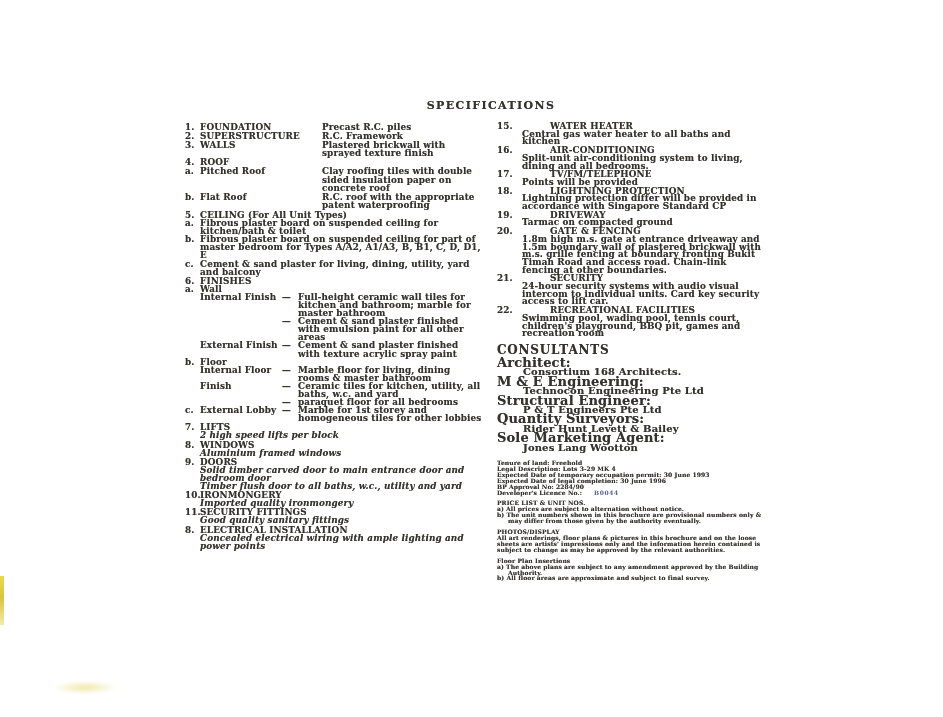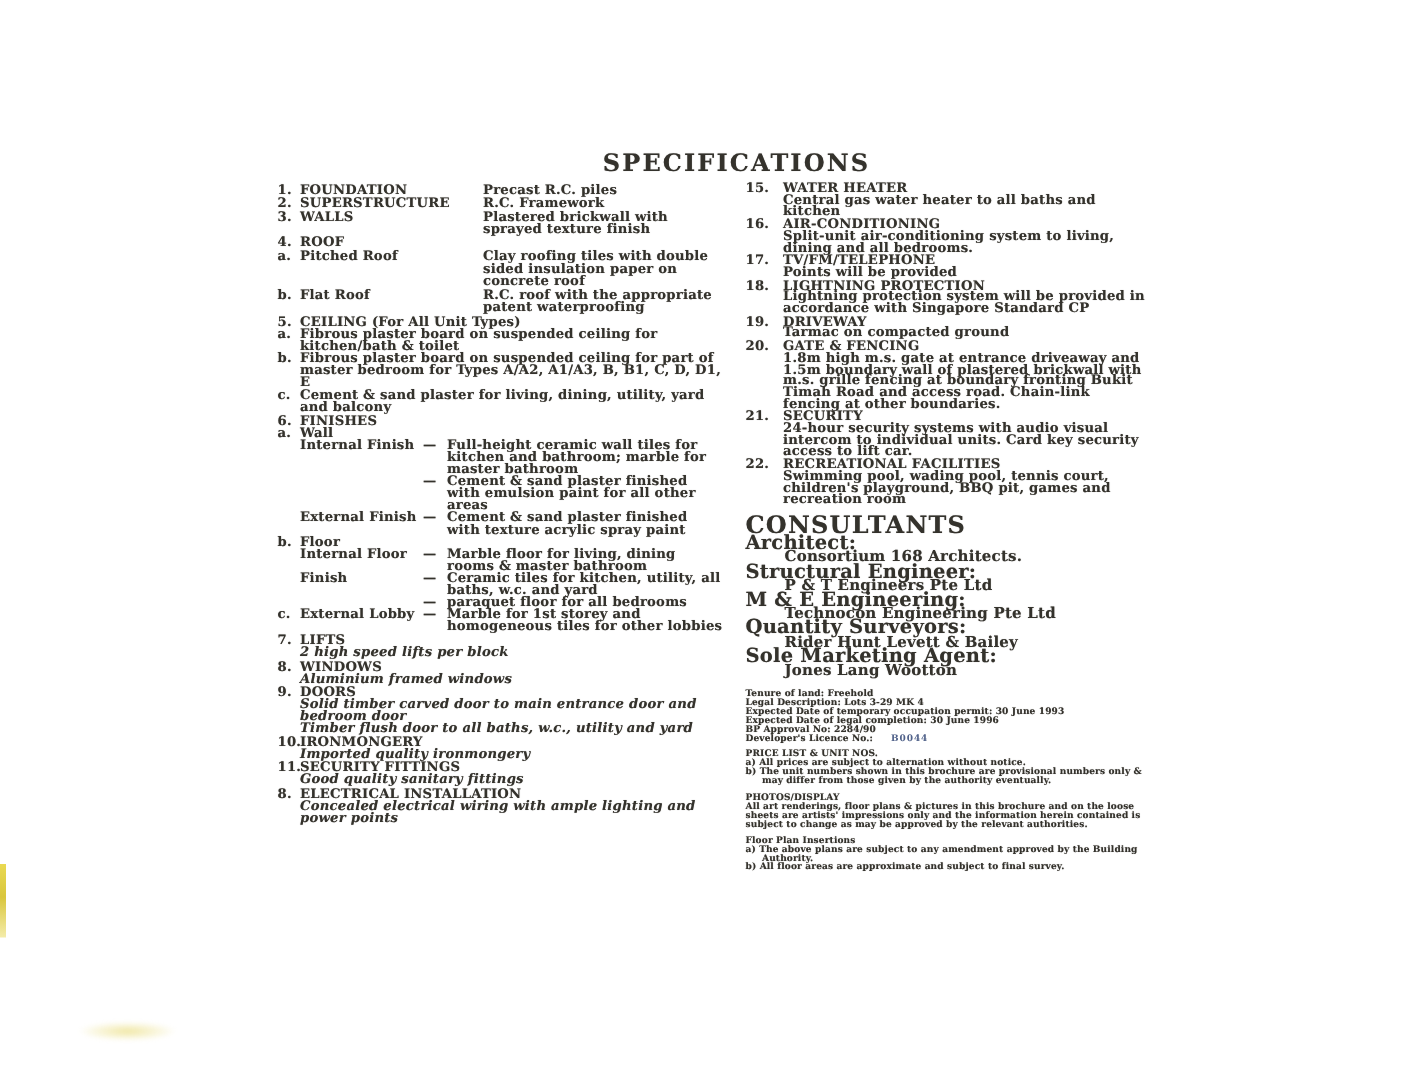--- a/index.html
+++ b/index.html
@@ -3,47 +3,47 @@
 <meta charset="utf-8">
 <style>
   html,body { margin:0; padding:0; background:#ffffff; }
   .canvas {
     position:relative; width:943px; height:717px; background:#ffffff; overflow:hidden;
     font-family:"DejaVu Serif","Liberation Serif",serif; font-weight:700; color:#34322c;
     text-shadow:0 0 0.5px rgba(52,50,44,0.55);
   }
   .page-title {
     position:absolute; top:99px; left:341px; width:300px; text-align:center;
-    font-size:16px; letter-spacing:1.4px;
+    font-size:11px; letter-spacing:1.4px;
   }
   
   .col-left {
     position:absolute; left:185px; top:123px; width:298px;
     font-size:8.8px; line-height:8.1px; letter-spacing:0.15px;
   }
   .col-left .sec { margin-bottom:1px; }
   .pair { display:grid; grid-template-columns:137px 1fr; margin-bottom:1px; }
   .nl { display:flex; }
   .n { width:15px; flex:none; }
   .grow { flex:1; }
   .frow { display:grid; grid-template-columns:15px 82px 16px 1fr; }
   .ind { padding-left:15px;font-style:italic; }
   .gap2 { margin-top:2px; }
   
   .col-right {
     position:absolute; left:497px; top:123px; width:270px;
     font-size:8.8px; line-height:7.7px; letter-spacing:0.15px;
   }
   .ritem { margin-bottom:1px; }
-  .rhead { display:flex; }
+  .rhead { display:flex;gap:28px; }
   .rn { width:25px; flex:none; }
   .rdesc { padding-left:25px; }
   
   .consultants { margin-top:6px; }
-  .c-heading { font-size:16px; line-height:12px; letter-spacing:0.8px; margin-bottom:2px; }
+  .c-heading { font-size:12px; line-height:12px; letter-spacing:0.8px; margin-bottom:2px; }
   .c-role { font-size:13px; line-height:9.4px; }
   .c-name { font-size:10px; line-height:9.4px; padding-left:26px; }
   
   .legal { margin-top:8px; font-size:6px; line-height:5.9px; letter-spacing:0.1px; }
   .legal .block { margin-top:5px; }
   .hang { padding-left:11px; text-indent:-11px; }
   .stamp { color:#51628a; margin-left:12px; letter-spacing:0.6px; text-shadow:none; }
   
   .edge-strip {
     position:absolute; left:0; top:576px; width:4px; height:49px;
@@ -250,21 +250,21 @@
           <span class="rn">17.</span>
           <span>TV/FM/TELEPHONE</span>
         </div>
       <div class="rdesc">Points will be provided</div>
     </div>
     <div class="ritem">
       <div class="rhead">
           <span class="rn">18.</span>
           <span>LIGHTNING PROTECTION</span>
         </div>
-      <div class="rdesc">Lightning protection system will be provided in accordance with Singapore Standard CP</div>
+      <div class="rdesc">Lightning protection differ will be provided in accordance with Singapore Standard CP</div>
     </div>
     <div class="ritem">
       <div class="rhead">
           <span class="rn">19.</span>
           <span>DRIVEWAY</span>
         </div>
       <div class="rdesc">Tarmac on compacted ground</div>
     </div>
     <div class="ritem">
       <div class="rhead">
@@ -288,26 +288,26 @@
       <div class="rdesc">Swimming pool, wading pool, tennis court, children's playground, BBQ pit, games and recreation room</div>
     </div>
 
     <div class="consultants">
       <div class="c-heading">CONSULTANTS</div>
       <div>
         <div class="c-role">Architect:</div>
         <div class="c-name">Consortium 168 Architects.</div>
       </div>
       <div>
+        <div class="c-role">M &amp; E Engineering:</div>
+        <div class="c-name">Technocon Engineering Pte Ltd</div>
+      </div>
+      <div>
         <div class="c-role">Structural Engineer:</div>
         <div class="c-name">P &amp; T Engineers Pte Ltd</div>
-      </div>
-      <div>
-        <div class="c-role">M &amp; E Engineering:</div>
-        <div class="c-name">Technocon Engineering Pte Ltd</div>
       </div>
       <div>
         <div class="c-role">Quantity Surveyors:</div>
         <div class="c-name">Rider Hunt Levett &amp; Bailey</div>
       </div>
       <div>
         <div class="c-role">Sole Marketing Agent:</div>
         <div class="c-name">Jones Lang Wootton</div>
       </div>
     </div>

